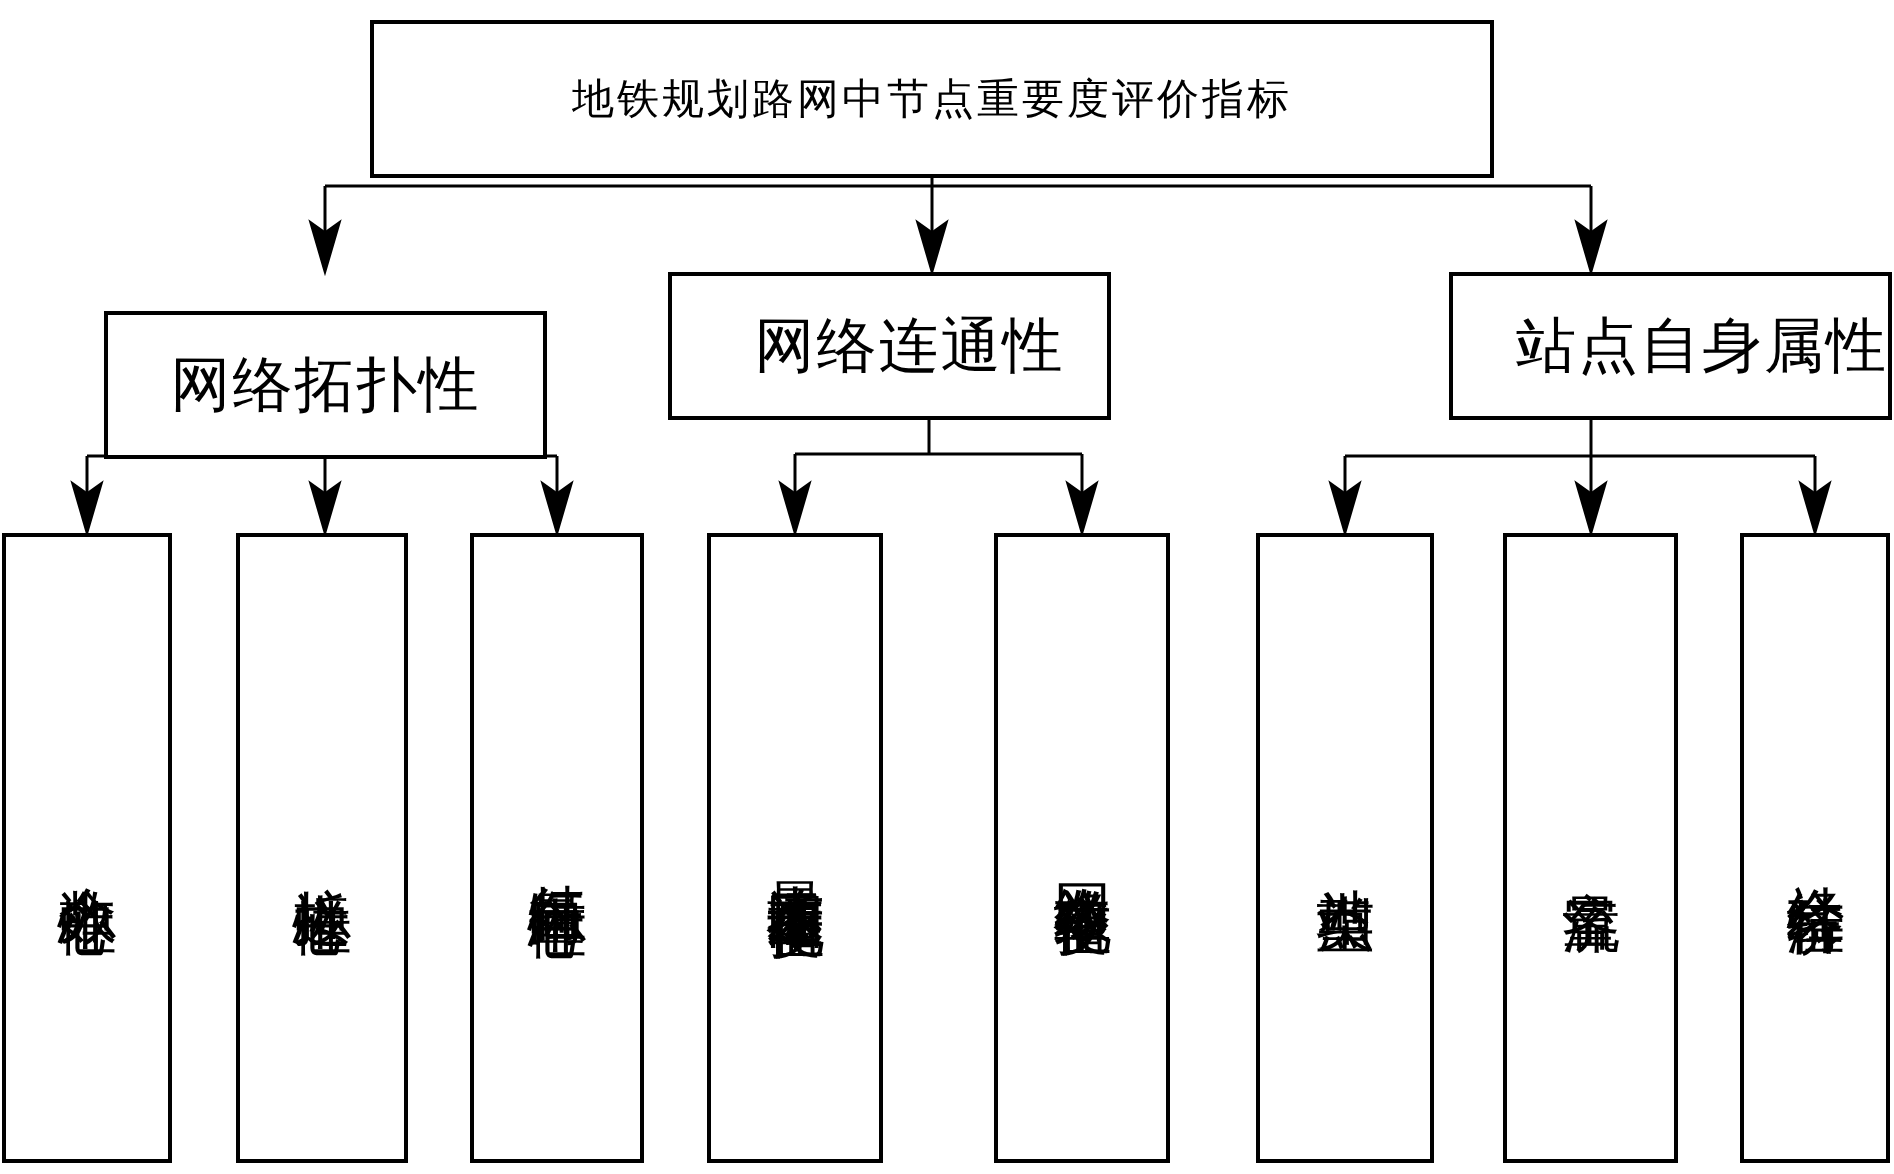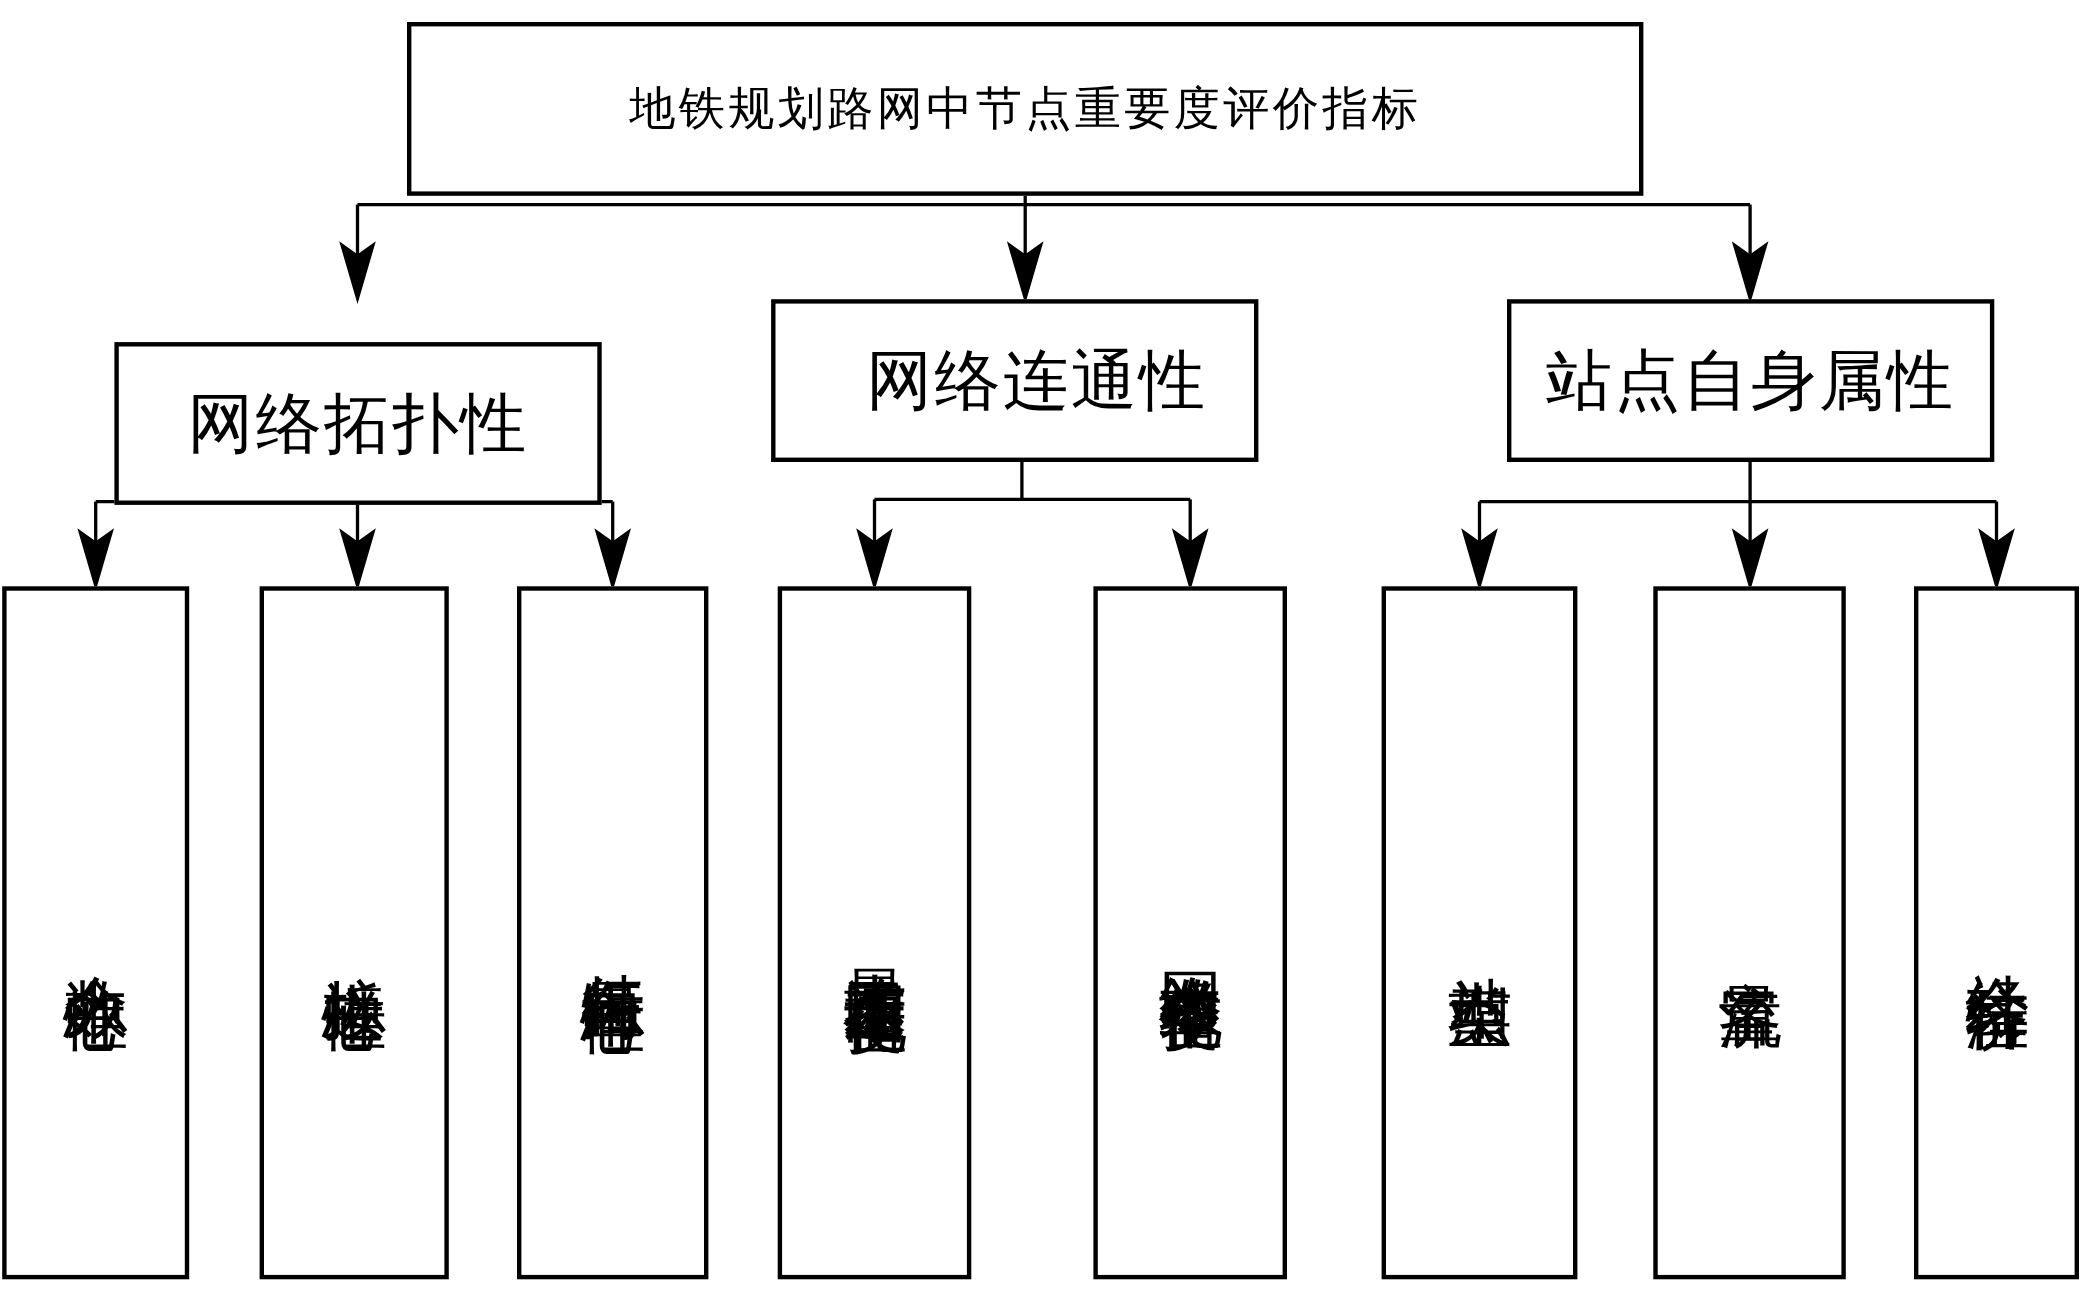--- a/index.html
+++ b/index.html
@@ -33,22 +33,22 @@
     white-space: nowrap;
     margin-top: 16px;
   }
   .mid-node {
     top: 272px; width: 443px; height: 148px;
     font-size: 60px;
     letter-spacing: 2px;
     white-space: nowrap;
   }
   .mid-a { left: 104px; margin-top: 39px; }
-  .mid-b { left: 701px; padding-left: 40px; }
-  .mid-c { left: 1370px; }
+  .mid-b { left: 668px; padding-left: 40px; }
+  .mid-c { left: 1449px; justify-content: flex-end; }
   .leaf-node {
     top: 533px; height: 630px;
   }
   .leaf-node .vtext {
     writing-mode: vertical-rl;
     text-orientation: upright;
     font-size: 58px;
     letter-spacing: 3px;
     line-height: 1;
   }

